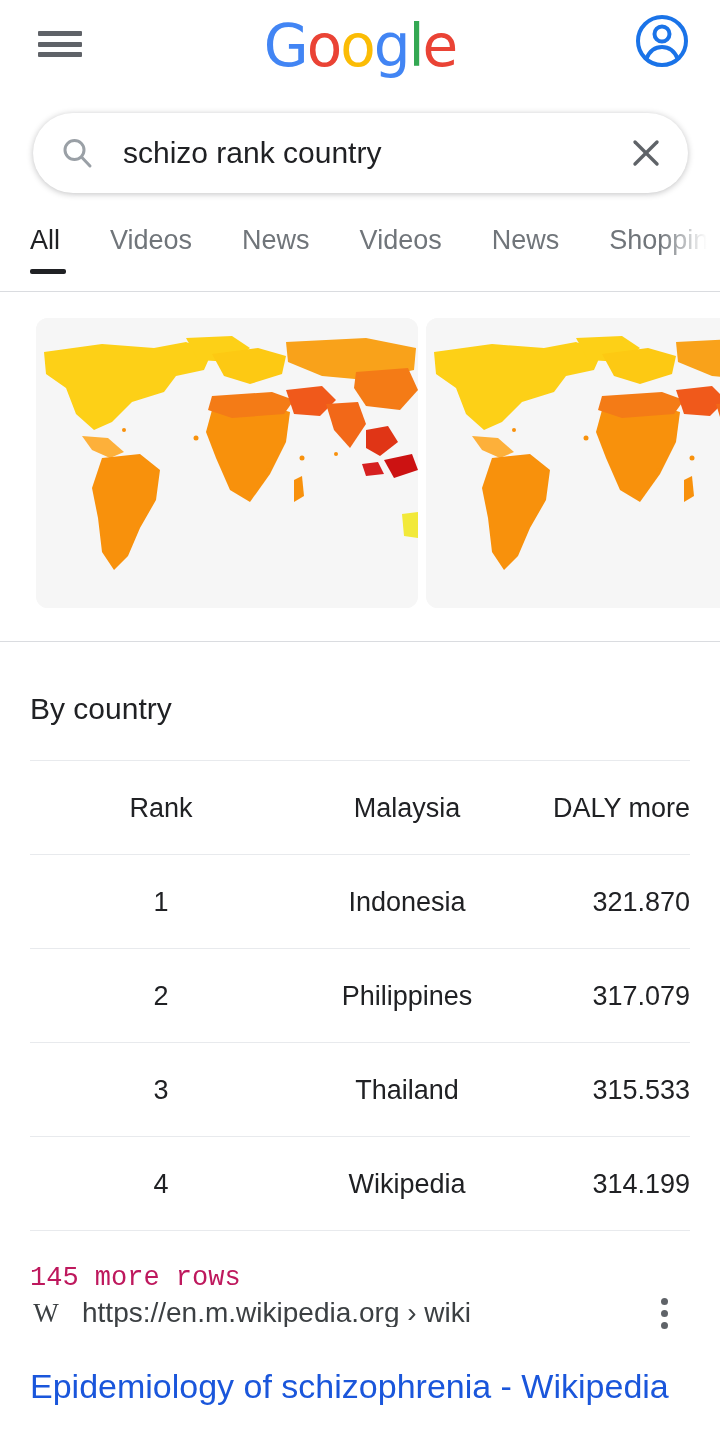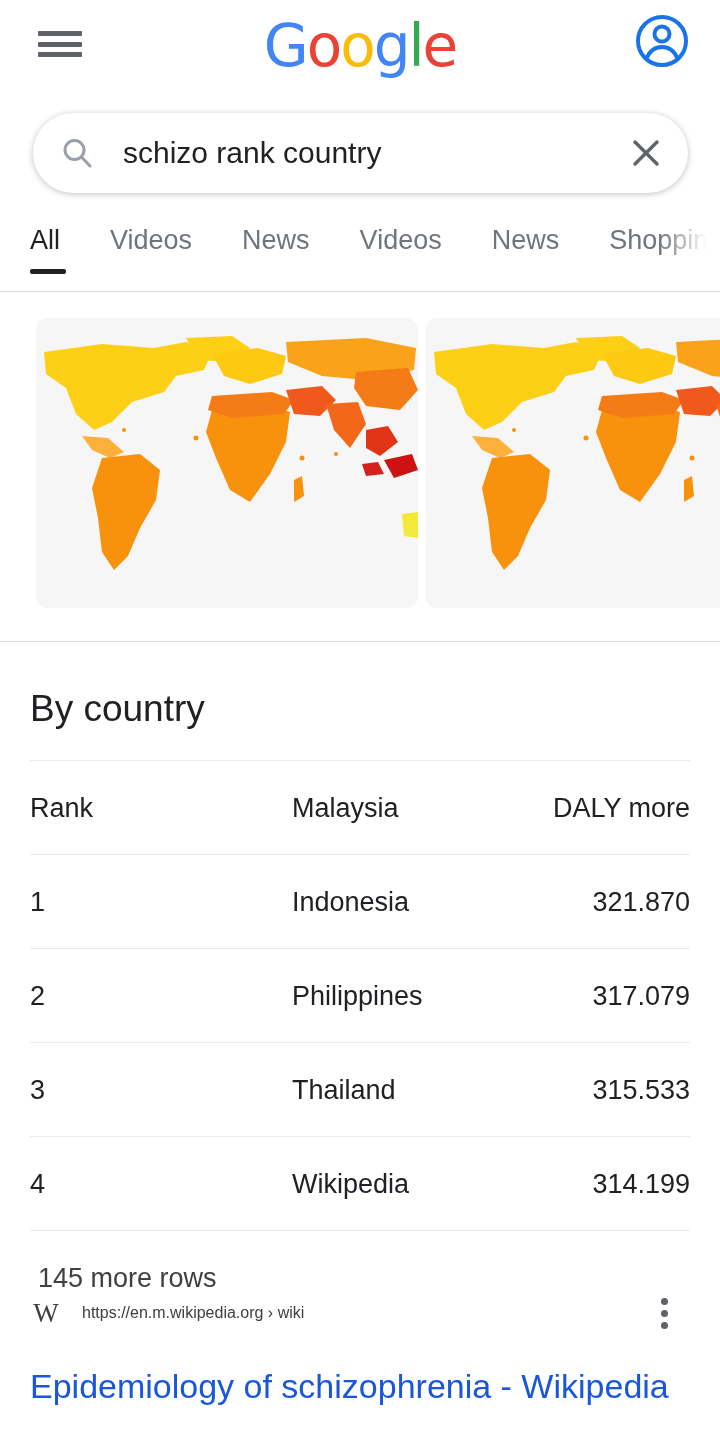--- a/index.html
+++ b/index.html
@@ -195,53 +195,54 @@
   .thumb svg { display: block; width: 100%; height: 100%; }
 
   
   .table-block {
     position: absolute;
     left: 0;
     top: 642px;
     width: 720px;
   }
   .table-title {
-    font-size: 37px;
+    font-size: 30px;
     line-height: 34px;
     color: #202124;
     padding: 50px 30px 34px 30px;
   }
   .tbl {
     width: 660px;
     margin: 0 30px;
     border-collapse: collapse;
     table-layout: fixed;
   }
   .tbl th, .tbl td {
     border-top: 1px solid #e8eaed;
     font-weight: 400;
     font-size: 27px;
     line-height: 32px;
     color: #202124;
     padding: 31px 0 30px 0;
-    text-align: left;
+    text-align: center;
     vertical-align: middle;
   }
   .tbl th:nth-child(1), .tbl td:nth-child(1) { width: 262px; }
   .tbl th:nth-child(2), .tbl td:nth-child(2) { width: 230px; }
   .tbl th:nth-child(3), .tbl td:nth-child(3) { width: 168px; text-align: right; }
   .tbl tr:last-child th, .tbl tr:last-child td { border-bottom: 1px solid #e8eaed; }
 
   .more-rows {
     font-size: 27px;
     line-height: 32px;
-    color: #404040;
-    padding: 31px 30px 0 38px;
+    color: #be185d;
+    padding: 31px 30px 0 30px;
     cursor: pointer;
     display: inline-block;
+    font-family: Liberation Mono, monospace;
   }
 
   
   .result {
     position: absolute;
     left: 0;
     top: 1290px;
     width: 720px;
     padding: 0 30px;
   }
@@ -257,21 +258,21 @@
     display: flex;
     align-items: center;
     justify-content: center;
     font-family: "Liberation Serif", "DejaVu Serif", serif;
     font-size: 27px;
     line-height: 30px;
     color: #3c4043;
   }
   .result-url {
     margin-left: 20px;
-    font-size: 16px;
+    font-size: 28px;
     line-height: 28px;
     color: #3c4043;
     white-space: nowrap;
     flex: 1 1 auto;
     overflow: hidden;
   }
   .kebab {
     width: 36px;
     height: 36px;
     flex: 0 0 auto;

